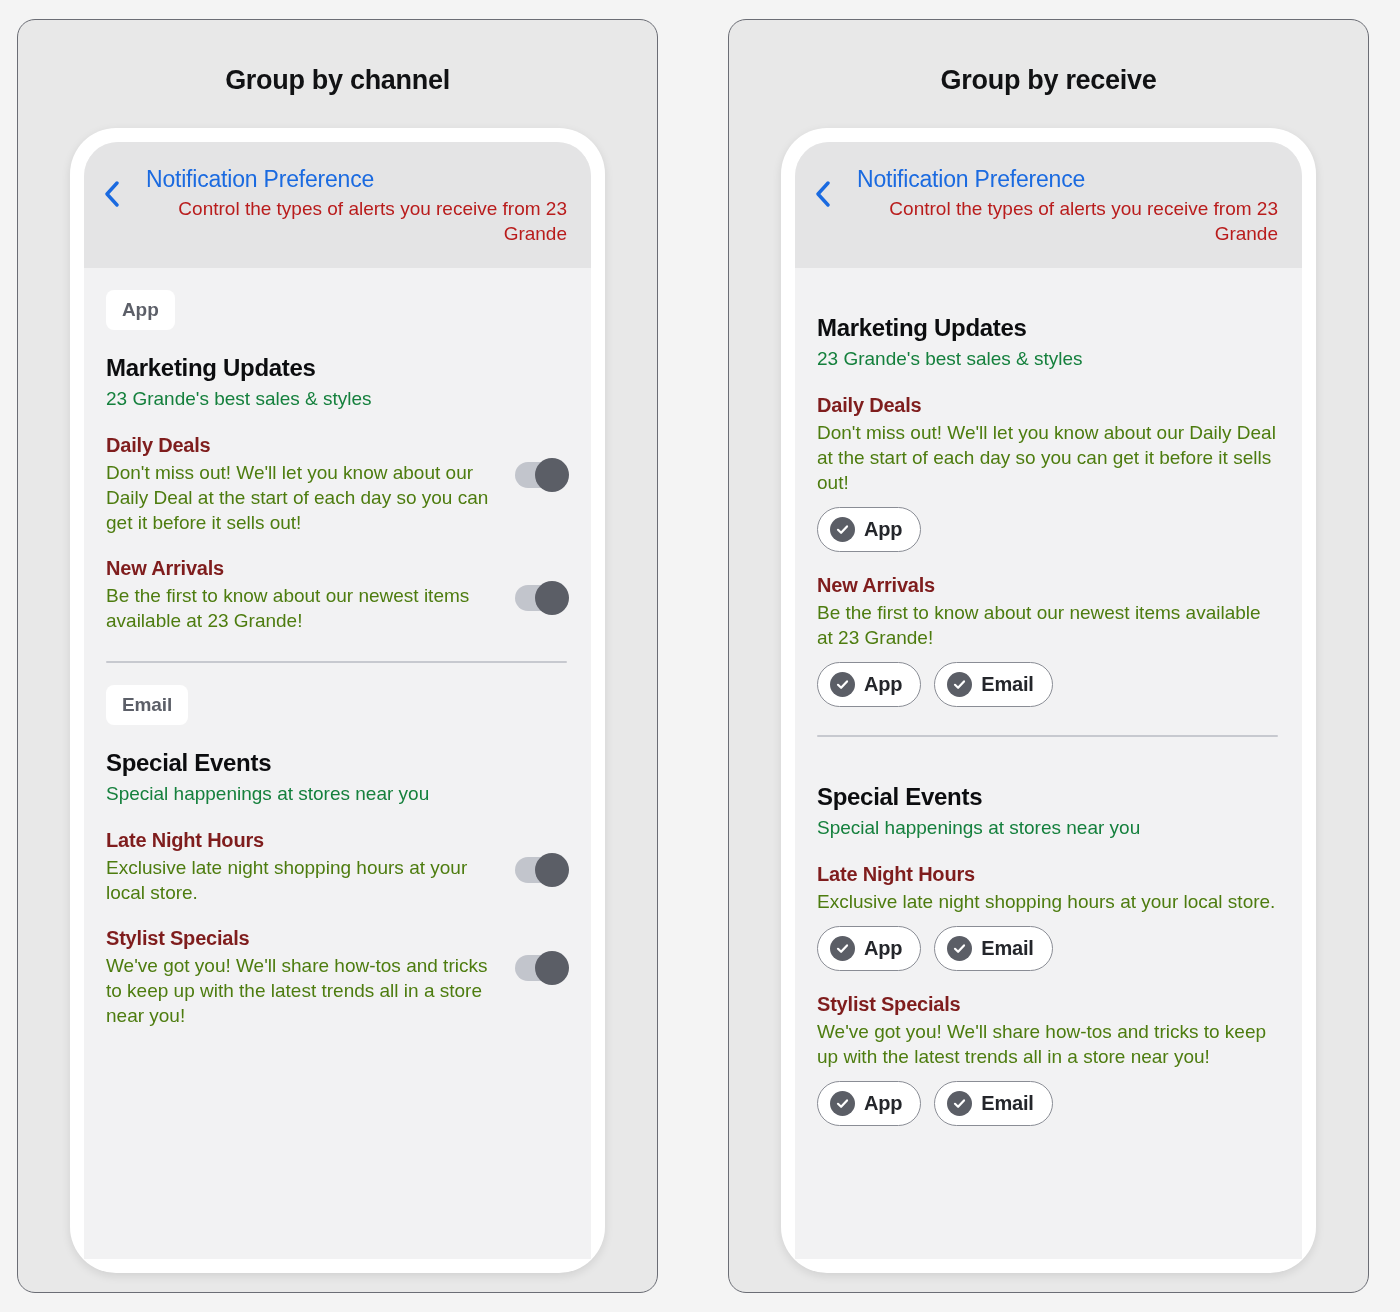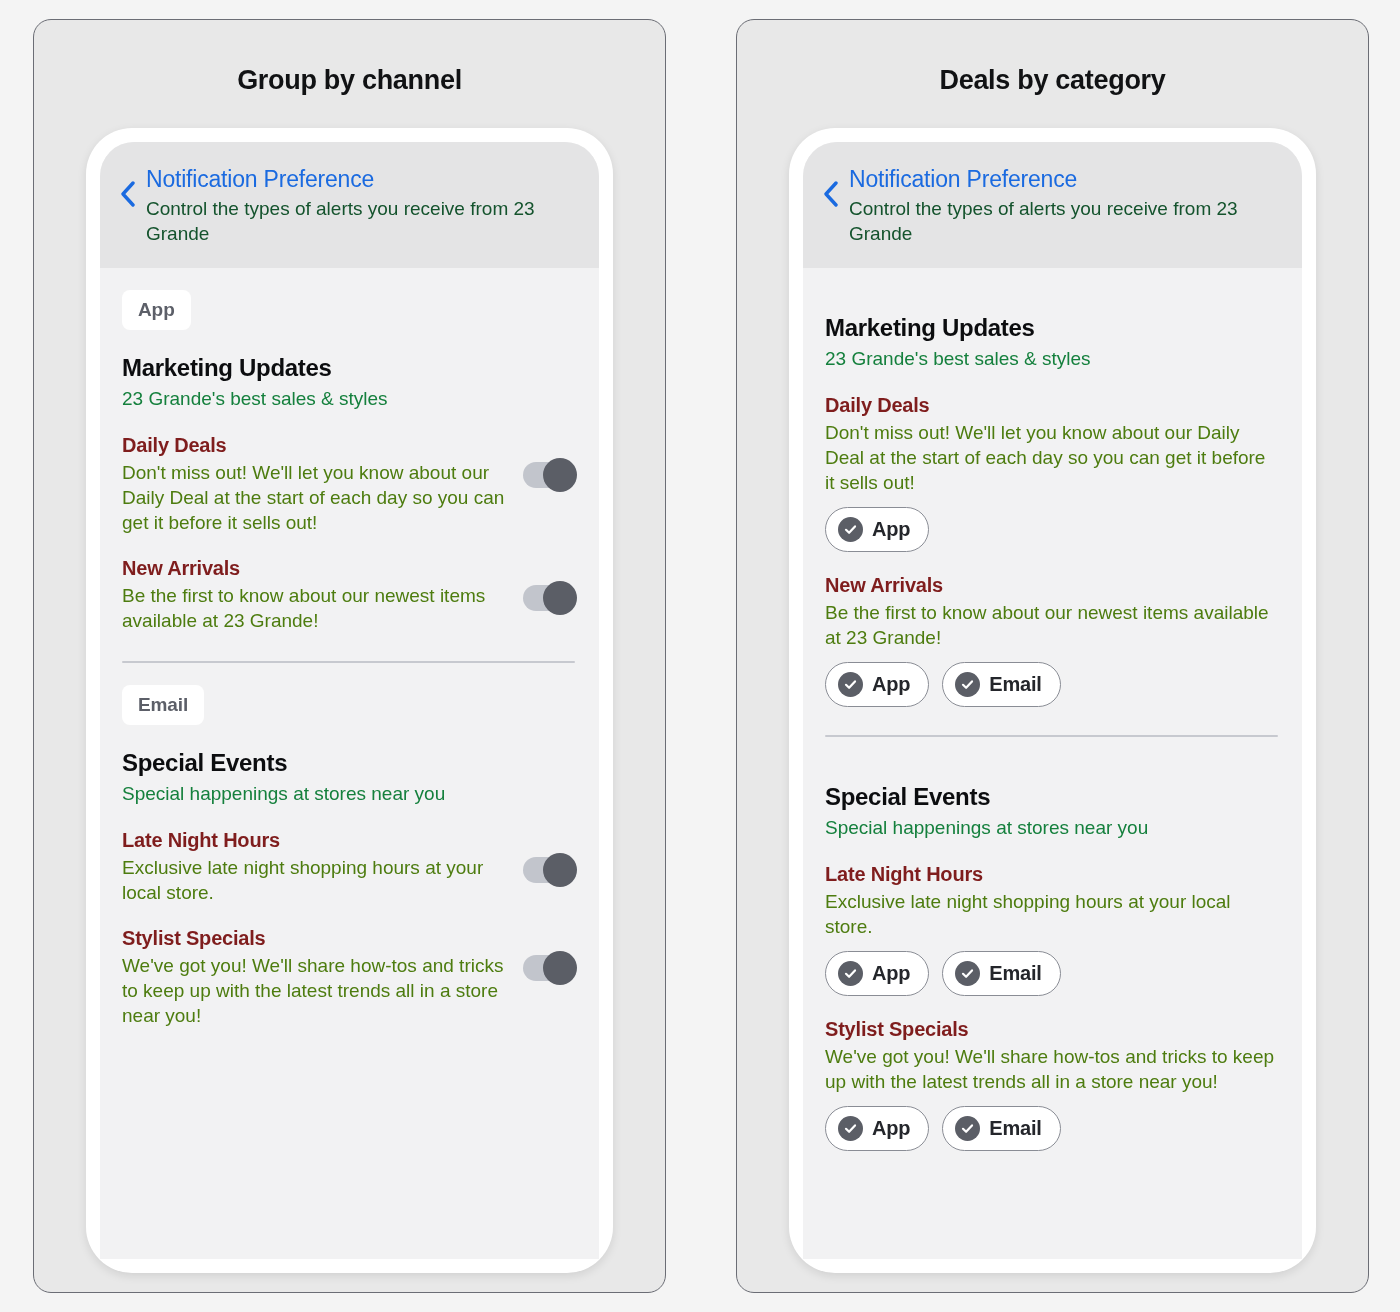--- a/index.html
+++ b/index.html
@@ -11,21 +11,21 @@
     font-family: "Liberation Sans", sans-serif;
     overflow: hidden;
   }
 
   .board {
     position: relative;
     width: 1400px;
     height: 1312px;
     display: flex;
     gap: 70px;
-    padding: 19px 31px 19px 33px;
+    padding: 19px 31px 19px 17px;
   }
 
   
   .variant-card {
     position: relative;
     flex: 1 1 0;
     background: #e8e8e8;
     border: 1px solid #6b6d75;
     border-radius: 18px;
     overflow: hidden;
@@ -61,21 +61,21 @@
     overflow: hidden;
     position: relative;
   }
 
   
   .scr-header {
     background: #e4e4e5;
     padding: 22px 24px 22px 18px;
     display: flex;
     align-items: flex-start;
-    gap: 8px;
+    gap: 24px;
   }
 
   .back-icon {
     flex: 0 0 auto;
     width: 20px;
     height: 44px;
     display: flex;
     align-items: center;
     justify-content: center;
     margin-top: 8px;
@@ -85,24 +85,25 @@
   .header-texts { flex: 1 1 auto; min-width: 0; }
 
   .header-title {
     color: #1a6ae0;
     font-size: 23px;
     line-height: 30px;
     letter-spacing: -0.2px;
   }
 
   .header-sub {
-    color: #14532d;
+    color: #b91c1c;
     font-size: 19px;
     line-height: 25px;
     margin-top: 2px;
+    text-align: right;
   }
 
   
   .scr-body {
     padding: 22px 24px 0 22px;
   }
 
   .channel-badge {
     display: inline-block;
     background: #ffffff;
@@ -288,21 +289,21 @@
                   <div class="toggle" role="switch" aria-checked="true">
                     <span class="knob"></span>
                   </div>
                 </div>
               </div>
             </div></div>
         </div>
       </div>
     </div>
     <div class="variant-card">
-      <div class="variant-title">Deals by category</div>
+      <div class="variant-title">Group by receive</div>
       <div class="phone">
         <div class="screen">
           <div class="scr-header">
             <div class="back-icon">
               <svg width="16" height="26" viewBox="0 0 16 26" fill="none" xmlns="http://www.w3.org/2000/svg">
                 <path d="M13 2 L3 13 L13 24" stroke="#1a6ae0" stroke-width="3.4" stroke-linecap="round" stroke-linejoin="round"></path>
               </svg>
             </div>
             <div class="header-texts">
               <div class="header-title">Notification Preference</div>

